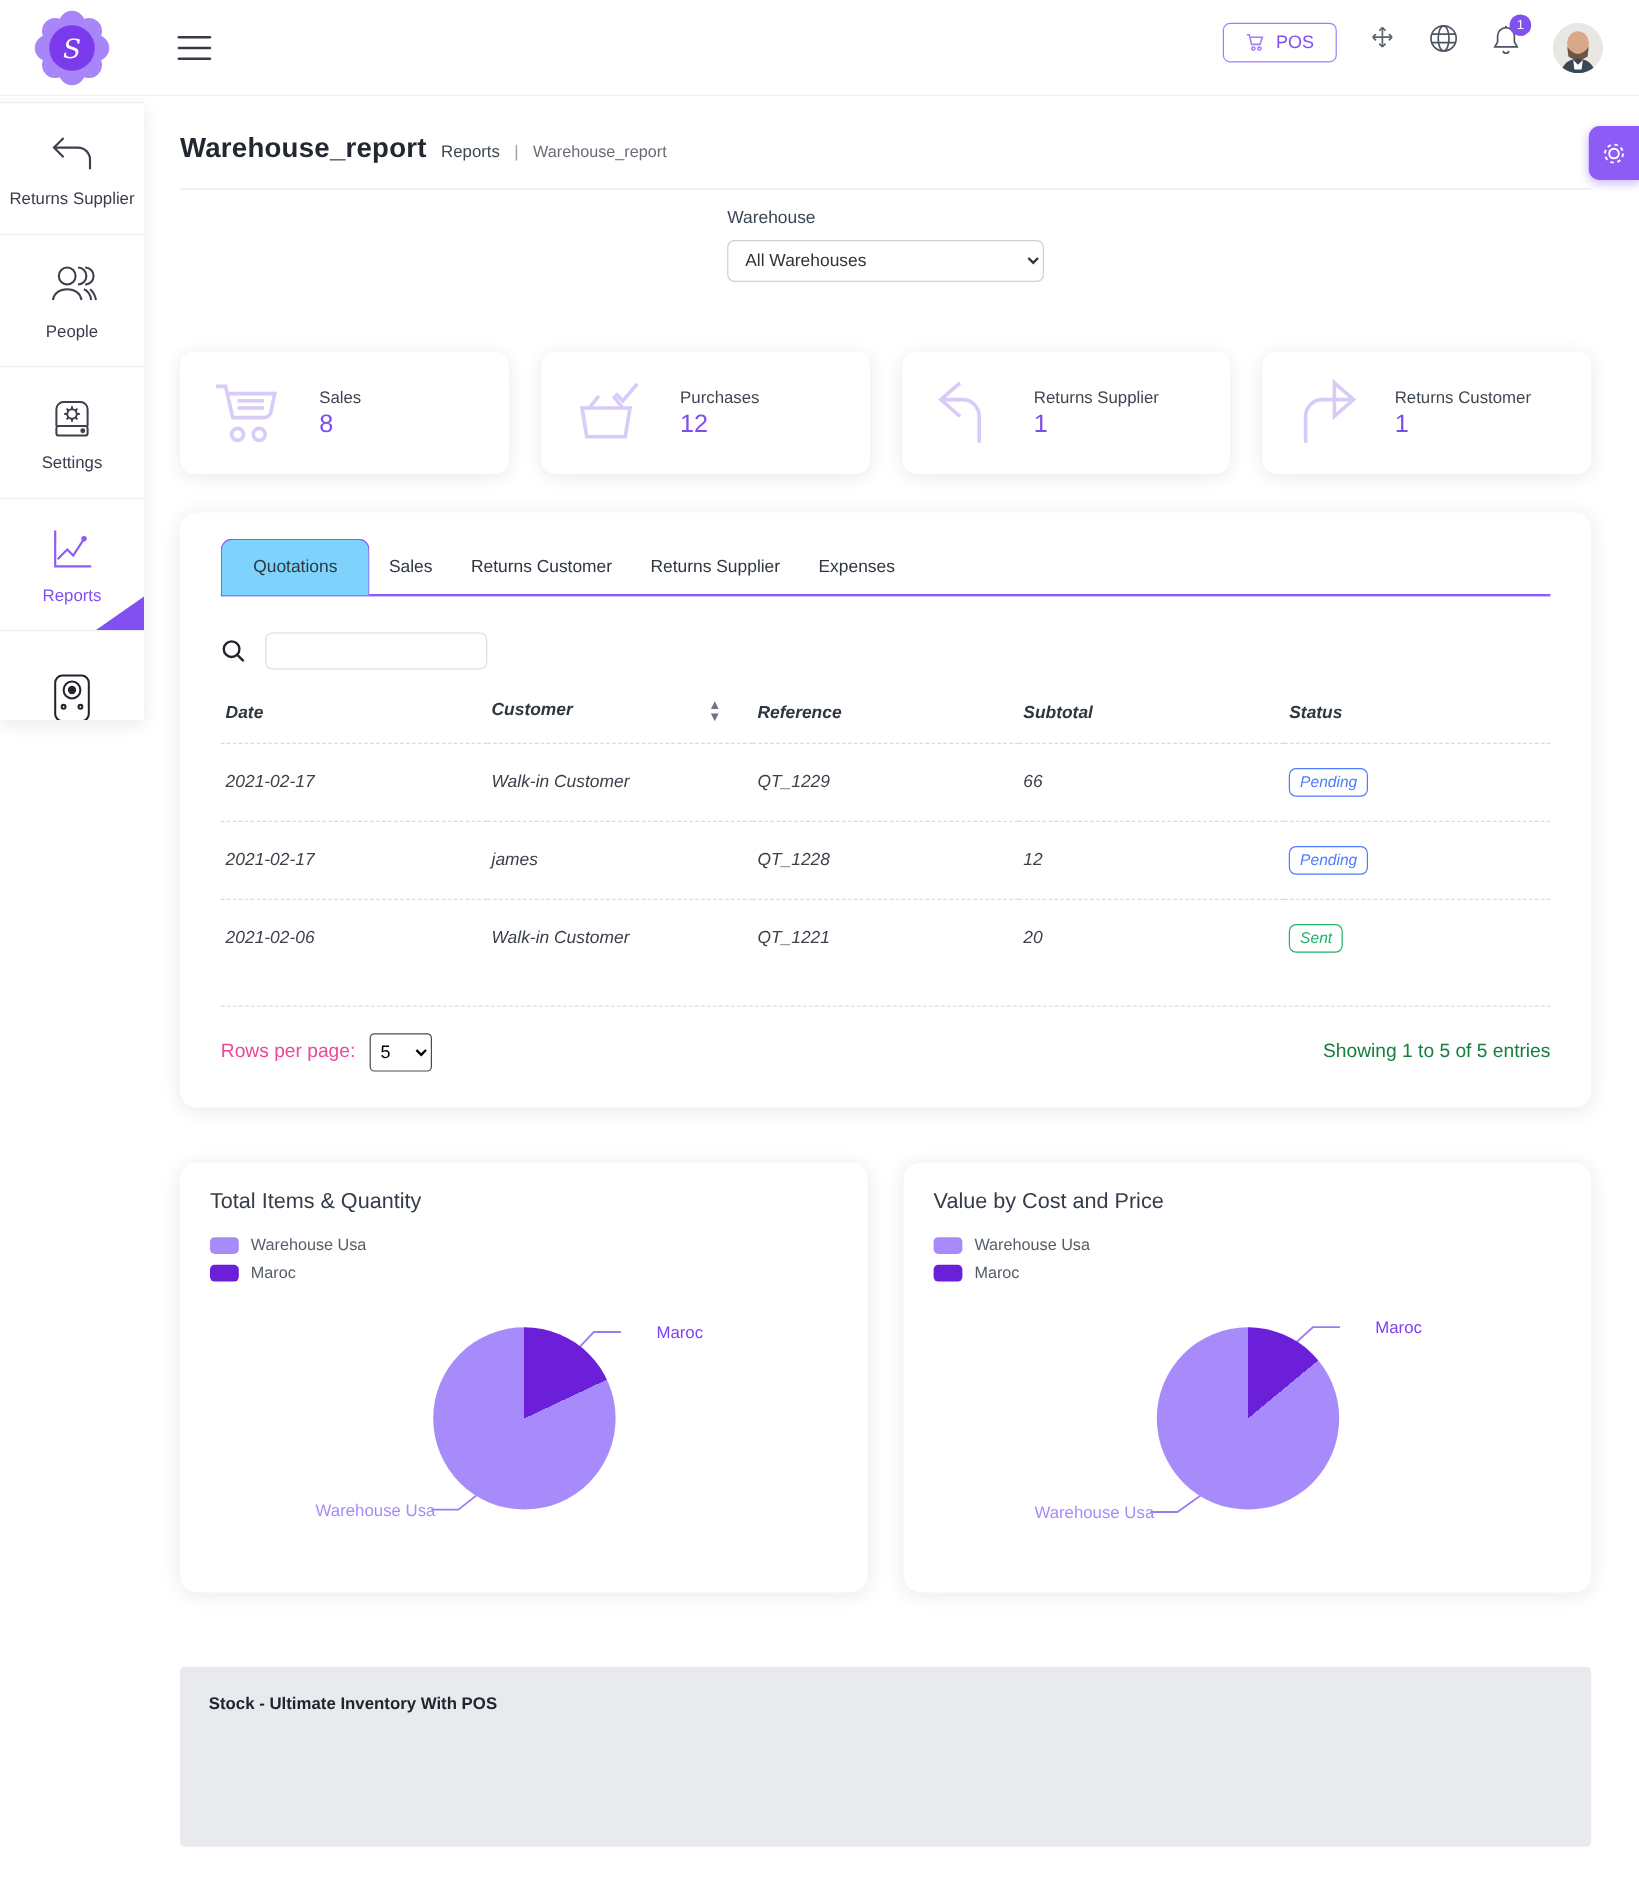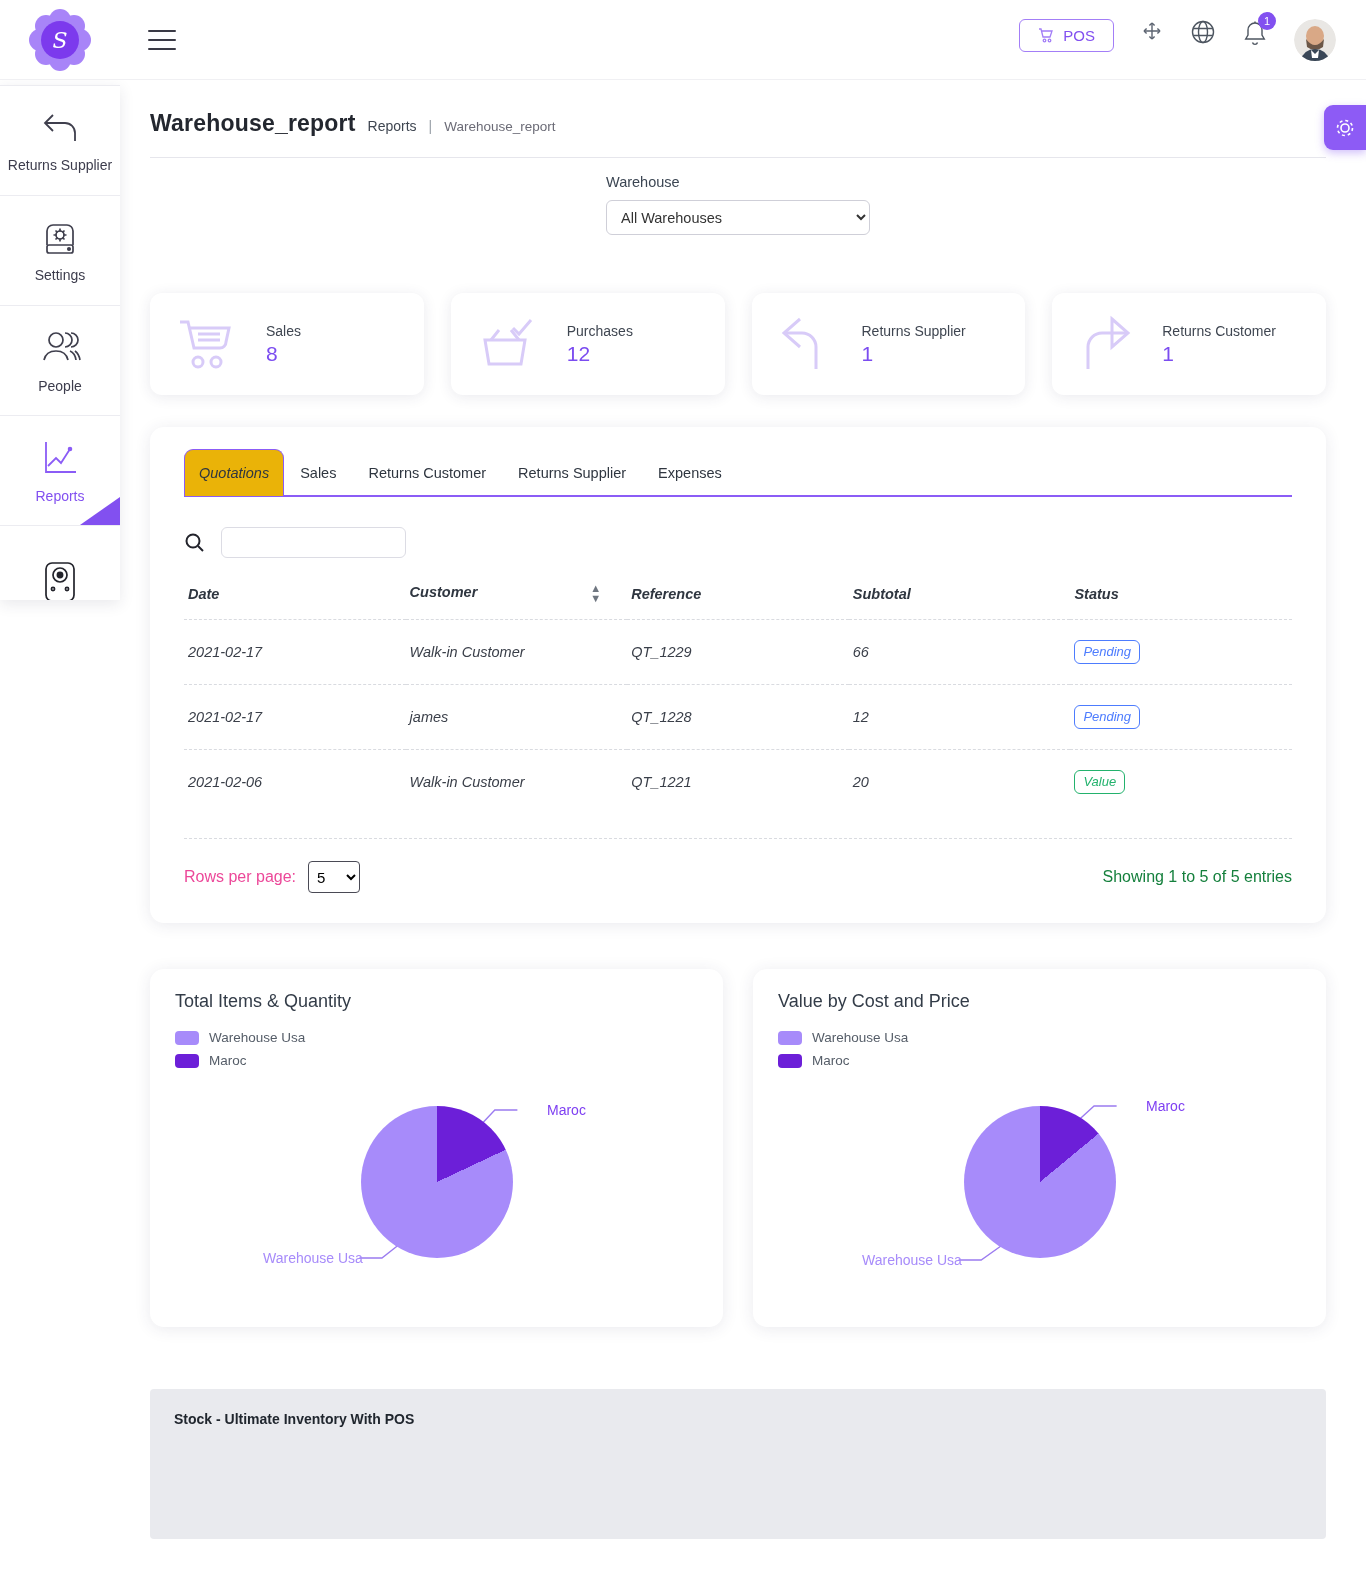--- a/index.html
+++ b/index.html
@@ -52,22 +52,22 @@
   .stat-card { flex:1; height:102px; background:#fff; border-radius:12px;
     box-shadow:0 2px 14px rgba(50,50,90,.10); display:flex; align-items:center; padding-left:24px; gap:26px; }
   .stat-text .s-label { font-size:14px; color:#3f4651; }
   .stat-text .s-value { font-size:21px; color:#7b4cf0; margin-top:3px; }
 
   
   .table-card { background:#fff; border-radius:14px; box-shadow:0 2px 16px rgba(50,50,90,.10);
     margin-top:32px; padding:22px 34px 30px; }
   .tabs { display:flex; align-items:flex-end; border-bottom:2px solid #8b5cf6; }
   .tab { font-size:14.5px; color:#2f3640; padding:14px 16px; cursor:pointer; }
-  .tab.active { background:#eab308; border:1px solid #8b5cf6; border-bottom:none; border-radius:9px 9px 0 0;
-    padding:15px 14px; margin-bottom:-1px;font-style:italic; }
+  .tab.active { background:#7dd3fc; border:1px solid #8b5cf6; border-bottom:none; border-radius:9px 9px 0 0;
+    padding:15px 26px; margin-bottom:-1px; }
   .search-row { display:flex; align-items:center; gap:15px; margin:30px 0 12px; }
   .search-input { width:185px; height:31px; border:1px solid #dcdce4; border-radius:6px; padding:0 8px; font-size:14px; }
   table.quotes { width:100%; border-collapse:collapse; table-layout:fixed;font-style:italic; }
   table.quotes th { text-align:left; font-size:14.5px; font-weight:700; color:#2f3640; padding:14px 4px 16px; }
   table.quotes td { font-size:14.5px; color:#3a3f49; padding:20px 4px; border-top:1px dashed #d9dbe0; }
   .sort-icon { float:right; margin-right:22px; color:#6f7680; font-size:11px; line-height:9px; cursor:pointer;
     display:inline-flex; flex-direction:column; gap:1px; }
   .status-badge { display:inline-block; font-size:13px; color:#4d7cfe; border:1px solid #4d7cfe;
     border-radius:6px; padding:3px 8px 4px; }
   .status-badge[data-status="Sent"] { color:#23b26d; border-color:#23b26d; }
@@ -170,37 +170,37 @@
 
 <div class="sidebar">
   <div class="side-item">
     <svg width="42" height="38" viewBox="0 0 42 38" fill="none" stroke="#3f3f4d" stroke-width="1.8">
       <path d="M14 6 L6 14 L14 22"></path>
       <path d="M6 14 h20 a10 10 0 0 1 10 10 v8"></path>
     </svg>
     <span>Returns Supplier</span>
   </div>
   <div class="side-item">
+    <svg width="44" height="40" viewBox="0 0 44 40" fill="none" stroke="#3f3f4d" stroke-width="1.7">
+      <circle cx="18" cy="12" r="7"></circle>
+      <path d="M6 32 q2 -9 12 -9 q10 0 12 9"></path>
+      <path d="M27 5 a7 7 0 0 1 0 14 M33 5 a7 7 0 0 1 0 14"></path>
+      <path d="M32 23 q5 2 6 9 M37 23 q4 3 5 9"></path>
+    </svg>
+    <span>People</span>
+  </div>
+  <div class="side-item">
     <svg width="42" height="38" viewBox="0 0 42 38" fill="none" stroke="#3f3f4d" stroke-width="1.7">
       <path d="M8 26 v-14 a6 6 0 0 1 6 -6 h14 a6 6 0 0 1 6 6 v14"></path>
       <rect x="8" y="26" width="26" height="8" rx="2"></rect>
       <circle cx="30" cy="30" r="1.2" fill="#3f3f4d"></circle>
       <circle cx="21" cy="16" r="4"></circle>
       <path d="M21 9.5 v3 M21 19.5 v3 M14.5 16 h3 M24.5 16 h3 M16.5 11.5 l2 2 M23.5 18.5 l2 2 M25.5 11.5 l-2 2 M18.5 18.5 l-2 2"></path>
     </svg>
     <span>Settings</span>
-  </div>
-  <div class="side-item">
-    <svg width="44" height="40" viewBox="0 0 44 40" fill="none" stroke="#3f3f4d" stroke-width="1.7">
-      <circle cx="18" cy="12" r="7"></circle>
-      <path d="M6 32 q2 -9 12 -9 q10 0 12 9"></path>
-      <path d="M27 5 a7 7 0 0 1 0 14 M33 5 a7 7 0 0 1 0 14"></path>
-      <path d="M32 23 q5 2 6 9 M37 23 q4 3 5 9"></path>
-    </svg>
-    <span>People</span>
   </div>
   <div class="side-item active">
     <svg width="44" height="40" viewBox="0 0 44 40" fill="none" stroke="#8b5cf6" stroke-width="1.8">
       <path d="M8 4 v30 h30"></path>
       <path d="M10 28 l8 -8 l5 5 l9 -14"></path>
       <circle cx="32" cy="11" r="1.4" fill="#8b5cf6"></circle>
     </svg>
     <span>Reports</span>
     <span class="corner"></span>
   </div>
@@ -331,21 +331,21 @@
           <td>james</td>
           <td>QT_1228</td>
           <td>12</td>
           <td><span class="status-badge" data-status="Pending">Pending</span></td>
         </tr>
         <tr>
           <td>2021-02-06</td>
           <td>Walk-in Customer</td>
           <td>QT_1221</td>
           <td>20</td>
-          <td><span class="status-badge" data-status="Sent">Value</span></td>
+          <td><span class="status-badge" data-status="Sent">Sent</span></td>
         </tr>
       </tbody>
     </table>
 
     <div class="table-foot" style="border-top:1px dashed #d9dbe0; padding-top:22px;">
       <span class="rpp-label">Rows per page:</span>
       <select class="rpp-select">
         <option>5</option>
       </select>
       <span class="summary">Showing 1 to 5 of 5 entries</span>

